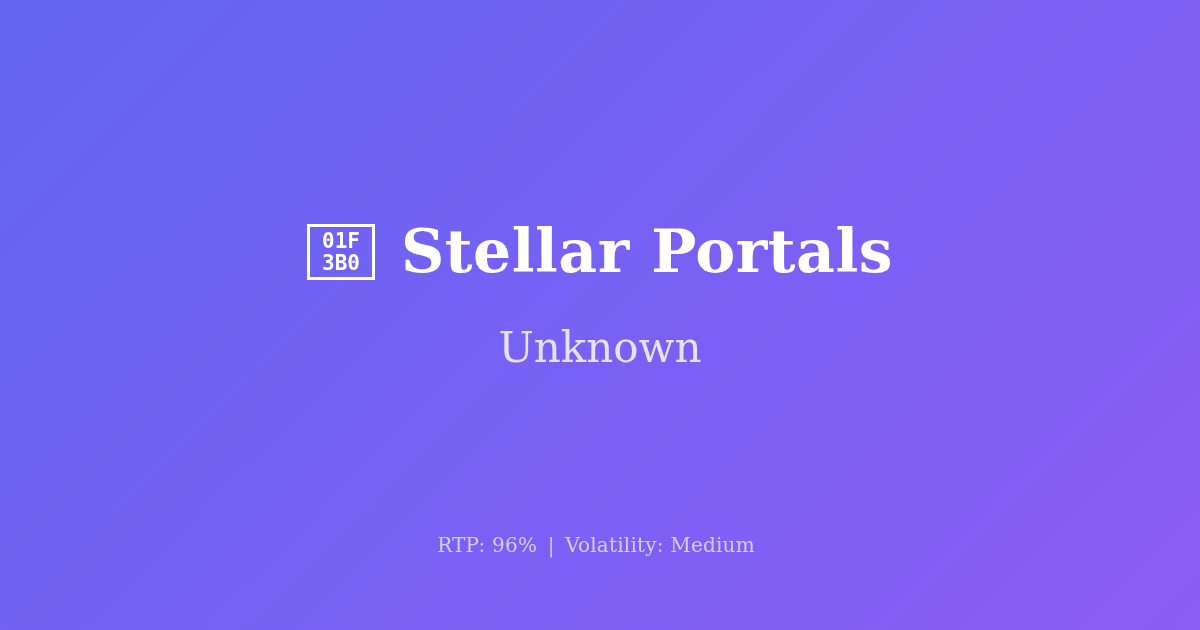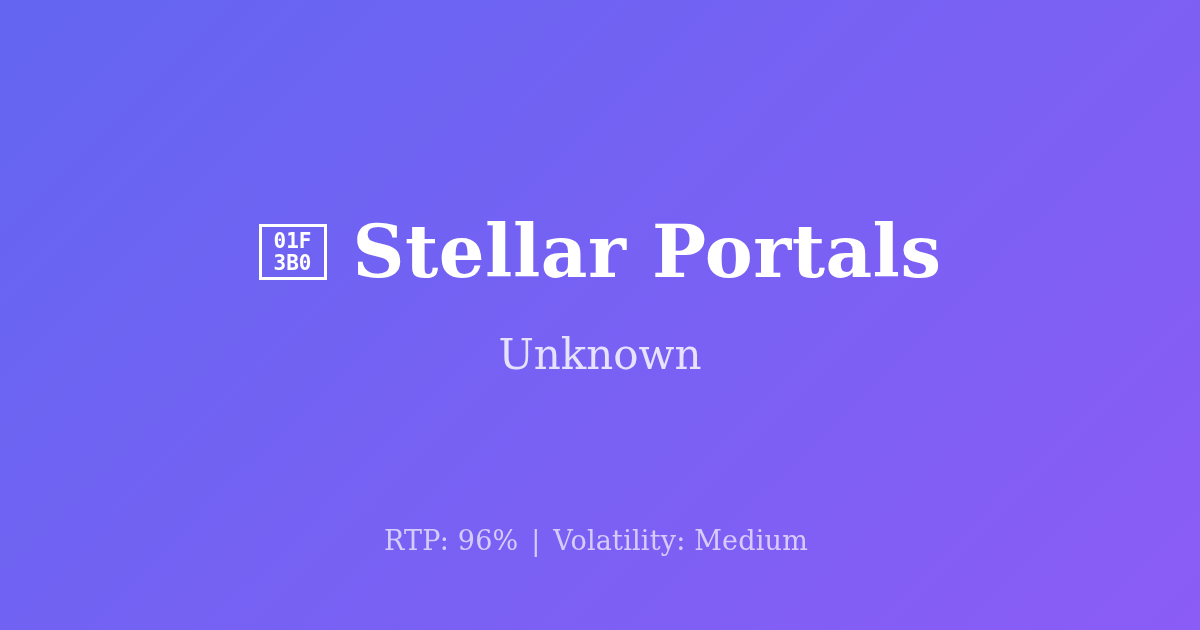--- a/index.html
+++ b/index.html
@@ -70,21 +70,21 @@
     font-size: 21px;
     font-weight: 700;
     line-height: 22px;
     letter-spacing: 0px;
     color: #FFFFFF;
     display: block;
   }
 
   .title-text {
     font-family: "DejaVu Serif", "Liberation Serif", serif;
-    font-size: 72px;
+    font-size: 60px;
     font-weight: 700;
     color: #FFFFFF;
     letter-spacing: 0.5px;
     line-height: 1.05;
   }
 
   .subtitle-text {
     font-family: "DejaVu Serif", "Liberation Serif", serif;
     font-size: 42px;
     font-weight: 400;
@@ -95,21 +95,21 @@
   }
 
   
   .footer-meta {
     position: absolute;
     left: 0;
     right: 8px;
     bottom: 72px;
     text-align: center;
     font-family: "DejaVu Serif", "Liberation Serif", serif;
-    font-size: 27px;
+    font-size: 20px;
     font-weight: 400;
     color: rgba(255, 255, 255, 0.68);
     line-height: 1.3;
     letter-spacing: 0.2px;
   }
 
   .footer-meta .sep {
     padding: 0 4px;
   }
 </style>

